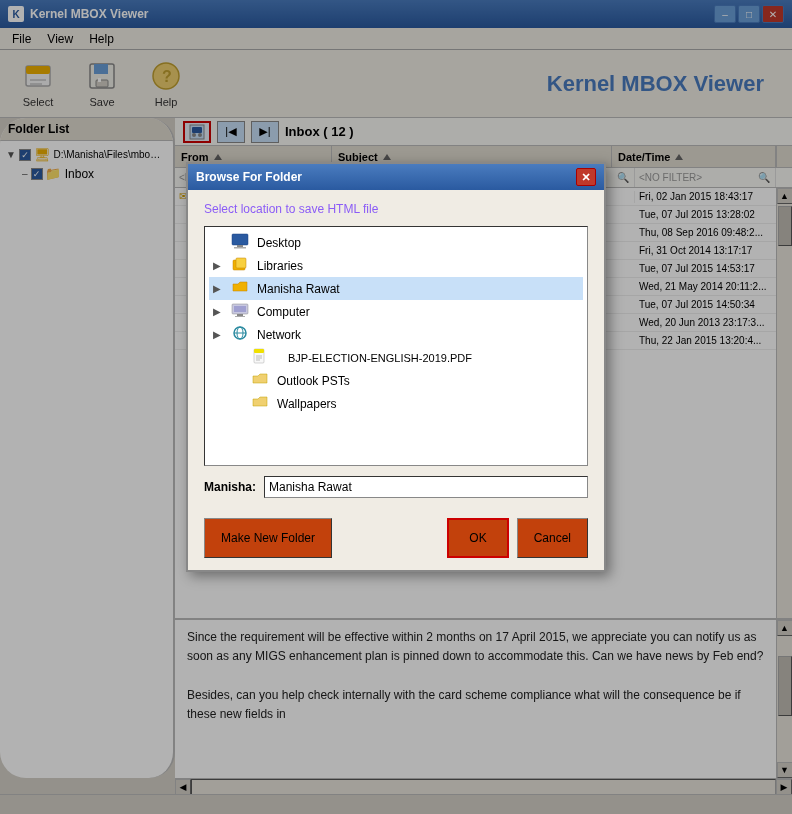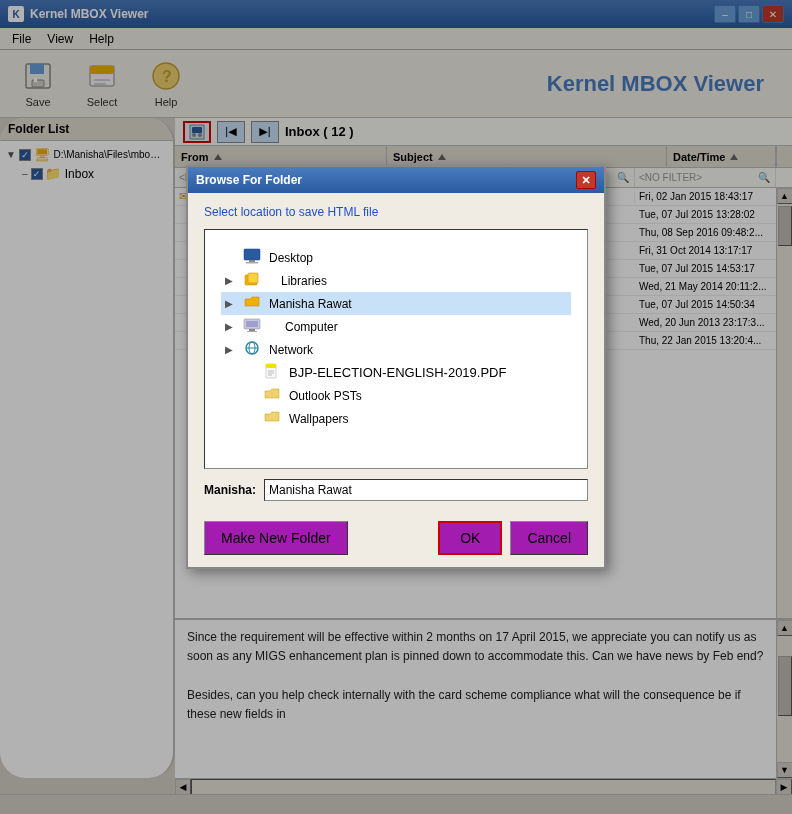--- a/index.html
+++ b/index.html
@@ -189,21 +189,21 @@
     }
     .col-header {
       padding: 3px 6px;
       font-size: 11px;
       font-weight: bold;
       border-right: 1px solid #bbb;
       display: flex;
       align-items: center;
       gap: 4px;
     }
-    .col-from { width: 212px; text-align: right; }
+    .col-from { width: 157px; text-align: right; }
     .col-subject { width: 280px; }
     .col-date { flex: 1; }
 
     .filter-row {
       display: flex;
       background: #f8f8f4;
       border-bottom: 1px solid #bbb;
       height: 20px;
     }
     .filter-cell {
@@ -317,29 +317,29 @@
       font-size: 11px;
       font-weight: bold;
       border-radius: 2px;
     }
     .dialog-body {
       padding: 12px 16px;
     }
     .dialog-instruction {
       font-size: 12px;
       margin-bottom: 10px;
-      color: #1d4ed8;
+      color: #8b5cf6;
     }
     .folder-tree-box {
       width: 100%;
       height: 240px;
       background: white;
       border: 1px inset #888;
       overflow-y: auto;
-      padding: 16px;
+      padding: 4px;
     }
     .tree-item {
       display: flex;
       align-items: center;
       gap: 4px;
       padding: 2px 4px;
       cursor: pointer;
       font-size: 12px;
     }
     .tree-item.selected { background: #c8e0f8; }
@@ -364,26 +364,26 @@
       font-size: 12px;
       background: white;
     }
     .dialog-footer {
       display: flex;
       justify-content: space-between;
       align-items: center;
       padding: 8px 16px 12px;
     }
     .dialog-btn {
-      height: 34px;
+      height: 40px;
       padding: 0 16px;
       border: 1px outset #888;
-      background: #a21caf;
-      cursor: pointer;
-      font-size: 14px;
+      background: #c2410c;
+      cursor: pointer;
+      font-size: 12px;
     }
     .dialog-btn.ok-btn {
       border: 2px solid #cc0000;
       padding: 0 20px;
     }
     .dialog-btn-group {
       display: flex;
       gap: 8px;
     }
 
@@ -437,41 +437,41 @@
   </div>
 </div>
 
 <div class="menu-bar">
   <div class="menu-item">File</div>
   <div class="menu-item">View</div>
   <div class="menu-item">Help</div>
 </div>
 
 <div class="toolbar">
+  <div class="tool-btn">
+    <div class="tool-icon">
+      <svg width="32" height="32" viewBox="0 0 32 32">
+        <rect x="4" y="6" width="24" height="20" rx="2" fill="#f5f5f5" stroke="#aaa" stroke-width="1.5"></rect>
+        <rect x="4" y="6" width="24" height="8" rx="2" fill="#f0b000"></rect>
+        <line x1="8" y1="20" x2="24" y2="20" stroke="#aaa" stroke-width="1"></line>
+        <line x1="8" y1="24" x2="20" y2="24" stroke="#aaa" stroke-width="1"></line>
+      </svg>
+    </div>
+    <span class="tool-label">Select</span>
+  </div>
   <div class="tool-btn">
     <div class="tool-icon">
       <svg width="32" height="32" viewBox="0 0 32 32">
         <rect x="4" y="4" width="24" height="24" rx="2" fill="#f0f0e8" stroke="#888" stroke-width="1.5"></rect>
         <rect x="8" y="4" width="14" height="10" fill="#6a9fd8"></rect>
         <rect x="10" y="20" width="12" height="7" rx="1" fill="#d4d0c8" stroke="#888" stroke-width="1"></rect>
         <rect x="12" y="18" width="3" height="4" fill="#fff"></rect>
       </svg>
     </div>
     <span class="tool-label">Save</span>
-  </div>
-  <div class="tool-btn">
-    <div class="tool-icon">
-      <svg width="32" height="32" viewBox="0 0 32 32">
-        <rect x="4" y="6" width="24" height="20" rx="2" fill="#f5f5f5" stroke="#aaa" stroke-width="1.5"></rect>
-        <rect x="4" y="6" width="24" height="8" rx="2" fill="#f0b000"></rect>
-        <line x1="8" y1="20" x2="24" y2="20" stroke="#aaa" stroke-width="1"></line>
-        <line x1="8" y1="24" x2="20" y2="24" stroke="#aaa" stroke-width="1"></line>
-      </svg>
-    </div>
-    <span class="tool-label">Select</span>
   </div>
   <div class="tool-btn">
     <div class="tool-icon">
       <svg width="32" height="32" viewBox="0 0 32 32">
         <circle cx="16" cy="16" r="13" fill="#f0d070" stroke="#c0a030" stroke-width="1.5"></circle>
         <text x="12" y="22" font-size="16" font-weight="bold" fill="#c0a030">?</text>
       </svg>
     </div>
     <span class="tool-label">Help</span>
   </div>
@@ -671,21 +671,21 @@
         </div>
 
         <div class="tree-item">
           <span class="tree-expand">▶</span>
           <span>
             <svg width="18" height="16" viewBox="0 0 18 16">
               <rect x="2" y="4" width="12" height="10" rx="1" fill="#f0b000" stroke="#c08000" stroke-width="0.5"></rect>
               <rect x="5" y="2" width="10" height="10" rx="1" fill="#f8d040" stroke="#c08000" stroke-width="0.5"></rect>
             </svg>
           </span>
-          <span style="margin-left:16px;">Libraries</span>
+          <span style="margin-left:4px;">Libraries</span>
         </div>
 
         <div class="tree-item selected">
           <span class="tree-expand">▶</span>
           <span>
             <svg width="18" height="16" viewBox="0 0 18 16">
               <path d="M2,12 L2,5 L7,5 L9,3 L16,3 L16,12 Z" fill="#f0b000" stroke="#c08000" stroke-width="0.5"></path>
             </svg>
           </span>
           <span style="margin-left:4px;">Manisha Rawat</span>
@@ -694,21 +694,21 @@
         <div class="tree-item">
           <span class="tree-expand">▶</span>
           <span>
             <svg width="18" height="16" viewBox="0 0 18 16">
               <rect x="1" y="2" width="16" height="10" rx="1" fill="#c8c8e0" stroke="#888" stroke-width="0.5"></rect>
               <rect x="3" y="4" width="12" height="6" fill="#a0a0d0"></rect>
               <rect x="6" y="12" width="6" height="2" fill="#888"></rect>
               <rect x="4" y="14" width="10" height="1" fill="#aaa"></rect>
             </svg>
           </span>
-          <span style="margin-left:20px;">Computer</span>
+          <span style="margin-left:4px;">Computer</span>
         </div>
 
         <div class="tree-item">
           <span class="tree-expand">▶</span>
           <span>
             <svg width="18" height="16" viewBox="0 0 18 16">
               <circle cx="9" cy="8" r="6" fill="none" stroke="#2a8aa0" stroke-width="1.5"></circle>
               <ellipse cx="9" cy="8" rx="3" ry="6" fill="none" stroke="#2a8aa0" stroke-width="1"></ellipse>
               <line x1="3" y1="8" x2="15" y2="8" stroke="#2a8aa0" stroke-width="1"></line>
             </svg>
@@ -720,21 +720,21 @@
           <span class="tree-expand"></span>
           <span>
             <svg width="18" height="16" viewBox="0 0 18 16">
               <rect x="3" y="1" width="10" height="14" rx="1" fill="#f8f8f8" stroke="#aaa" stroke-width="0.5"></rect>
               <rect x="3" y="1" width="10" height="4" rx="1" fill="#f0e000"></rect>
               <line x1="5" y1="8" x2="11" y2="8" stroke="#aaa" stroke-width="0.8"></line>
               <line x1="5" y1="10" x2="11" y2="10" stroke="#aaa" stroke-width="0.8"></line>
               <line x1="5" y1="12" x2="9" y2="12" stroke="#aaa" stroke-width="0.8"></line>
             </svg>
           </span>
-          <span style="margin-left:4px; font-size:13px;">BJP-ELECTION-ENGLISH-2019.PDF</span>
+          <span style="margin-left:15px; font-size:11px;">BJP-ELECTION-ENGLISH-2019.PDF</span>
         </div>
 
         <div class="tree-item sub-item">
           <span class="tree-expand"></span>
           <span>
             <svg width="18" height="16" viewBox="0 0 18 16">
               <path d="M2,12 L2,5 L7,5 L9,3 L16,3 L16,12 Z" fill="#f0d070" stroke="#c0a000" stroke-width="0.5"></path>
             </svg>
           </span>
           <span style="margin-left:4px;">Outlook PSTs</span>

